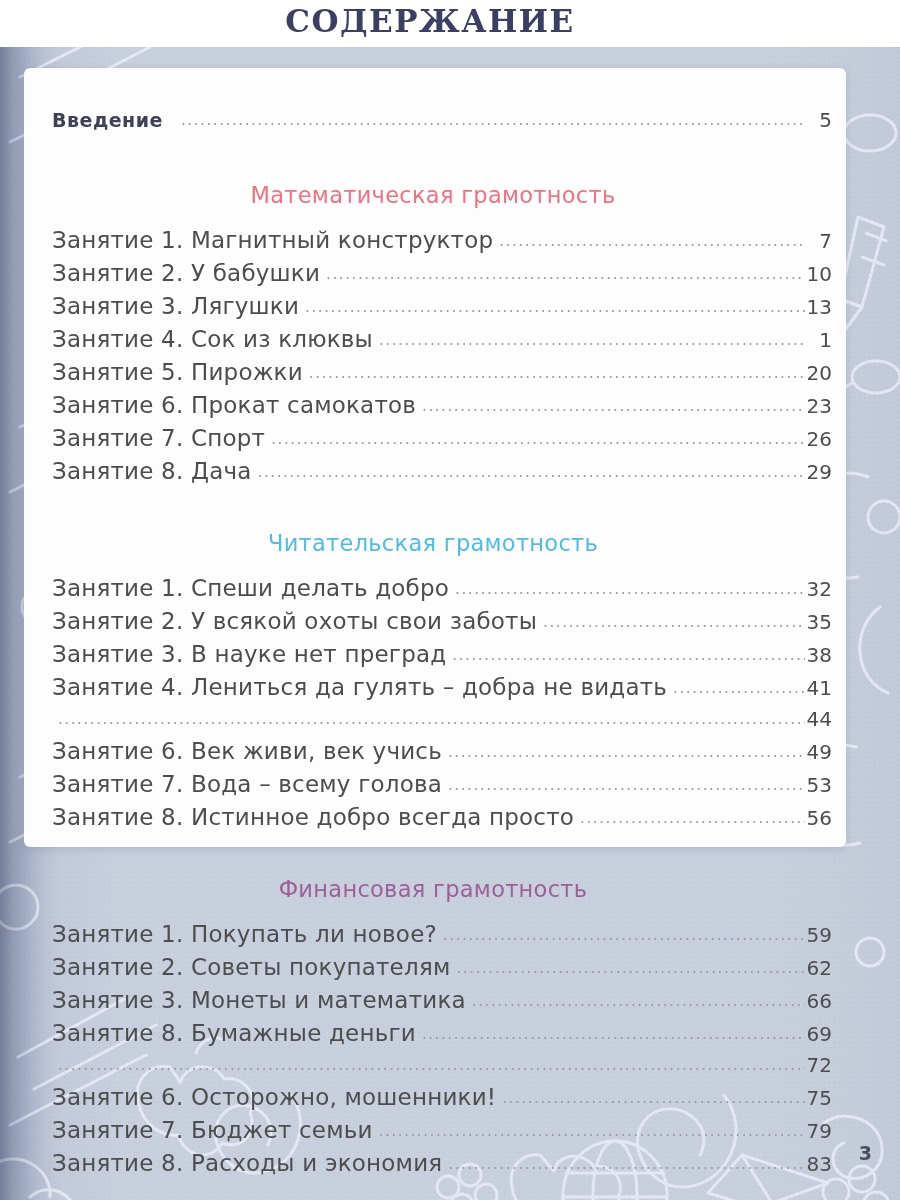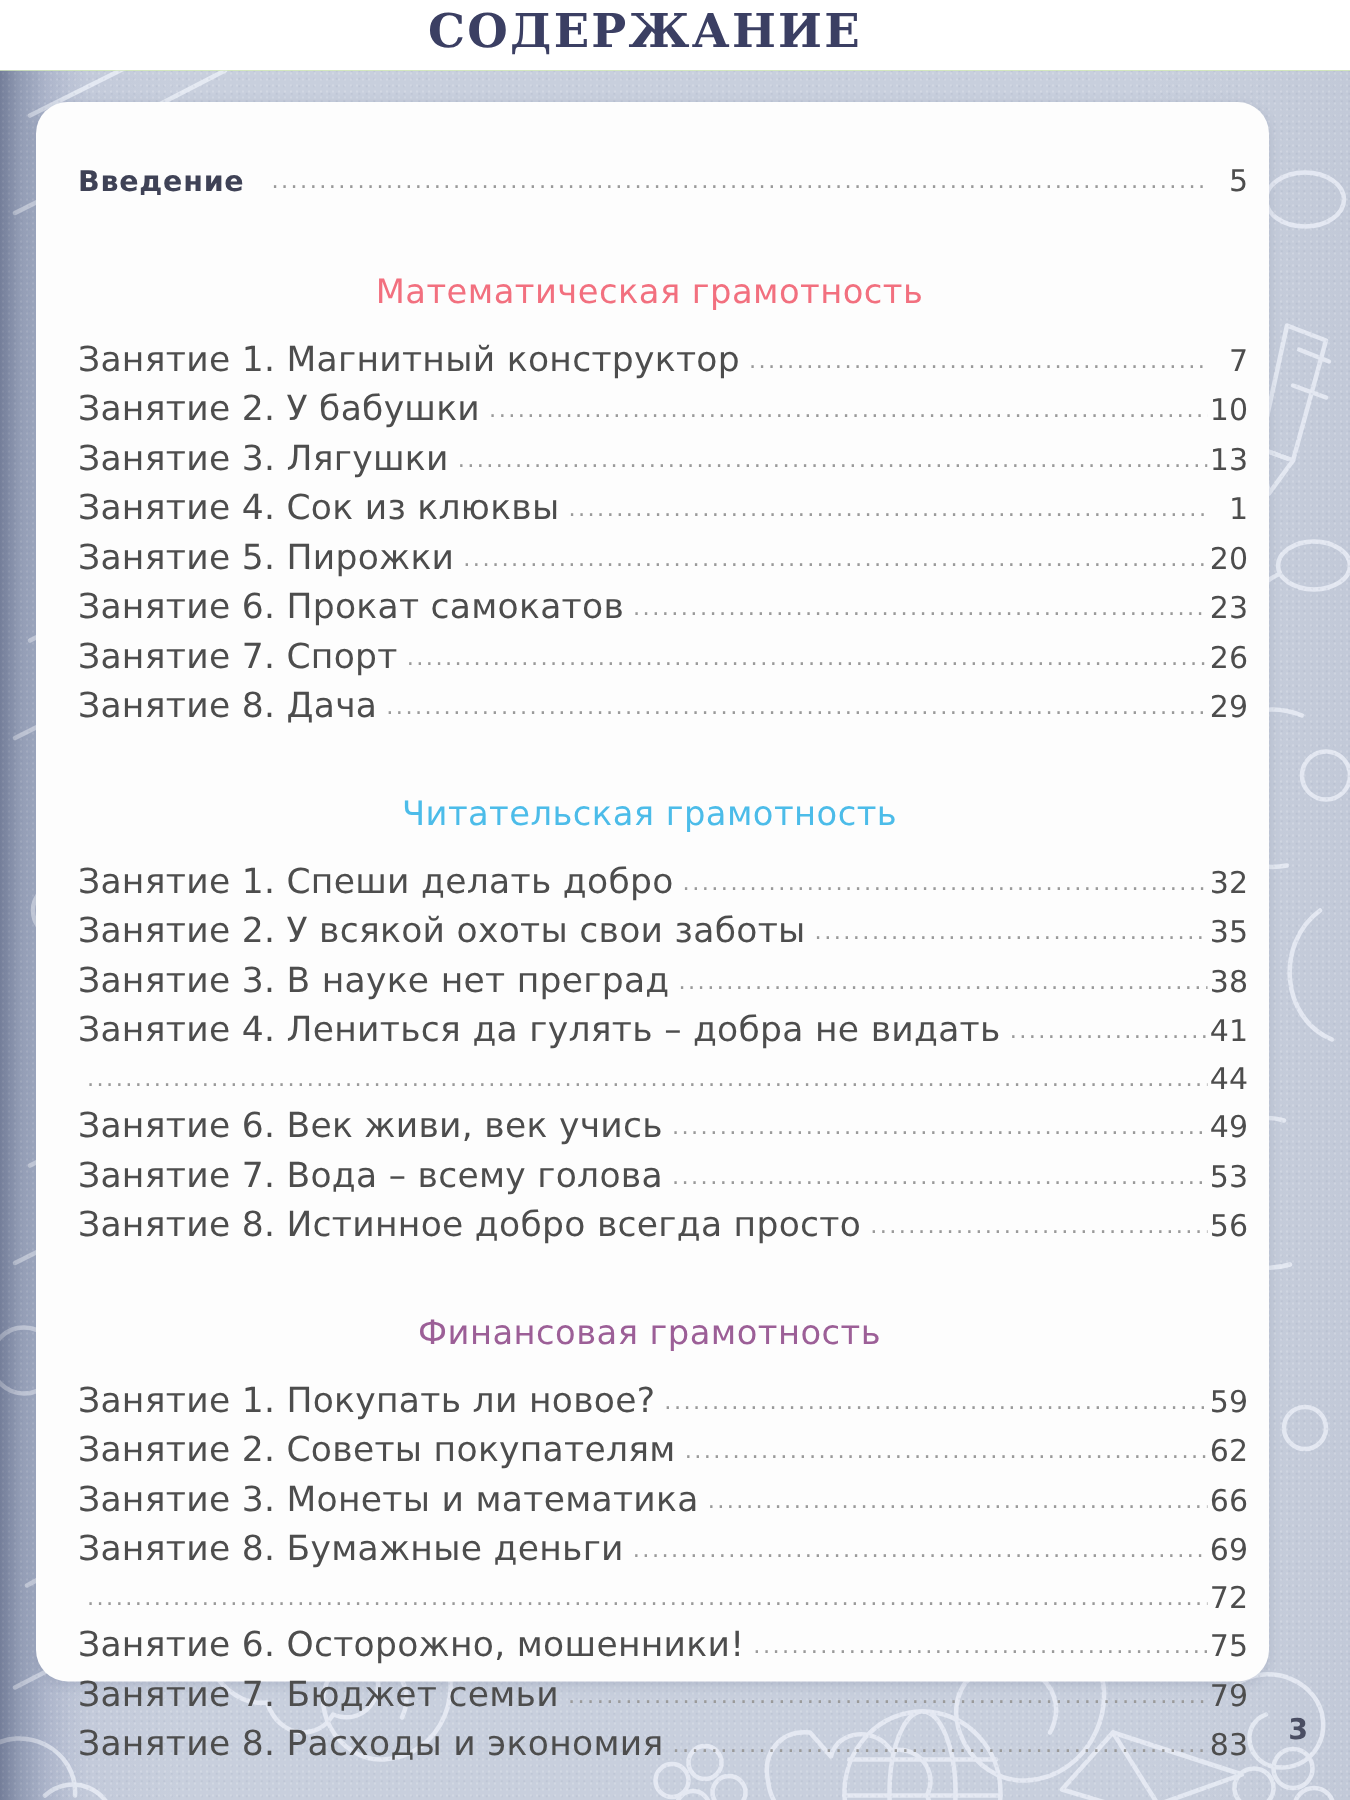--- a/index.html
+++ b/index.html
@@ -5,21 +5,21 @@
   html, body {
     margin: 0;
     padding: 0;
     background: #ffffff;
   }
   .page {
     position: relative;
     width: 900px;
     height: 1200px;
     overflow: hidden;
-    background: #84cc16;
+    background: #5eead4;
     font-family: "DejaVu Sans", sans-serif;
   }
 
   
   .doodle-bg {
     position: absolute;
     left: 0;
     top: 47px;
     width: 900px;
     height: 1153px;
@@ -80,23 +80,23 @@
         rgba(255,255,255,0) 56px);
     pointer-events: none;
   }
 
   
   .card {
     position: absolute;
     left: 24px;
     top: 68px;
     width: 822px;
-    height: 1053px;
+    height: 779px;
     background: #fdfdfd;
-    border-radius: 21px;
+    border-radius: 6px;
     box-shadow: 0 2px 8px rgba(80,90,120,.18);
   }
   .card-inner {
     position: absolute;
     left: 28px;
     top: 26px;
     right: 14px;
     bottom: 10px;
   }
 

